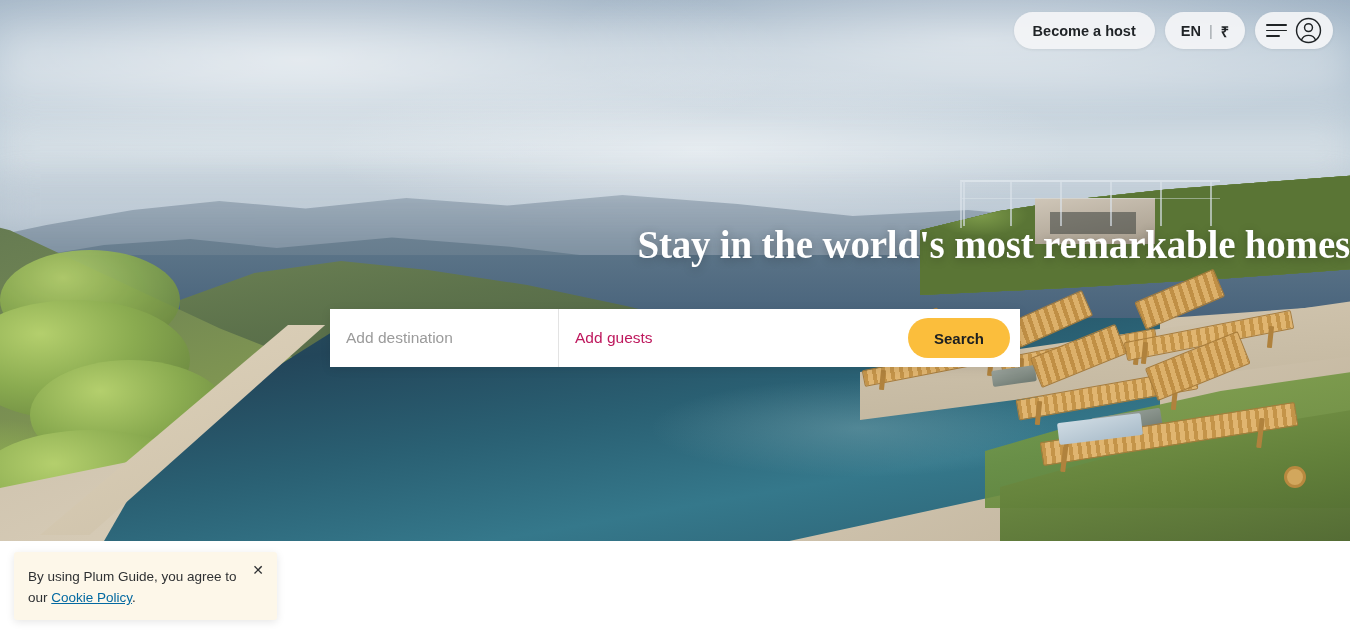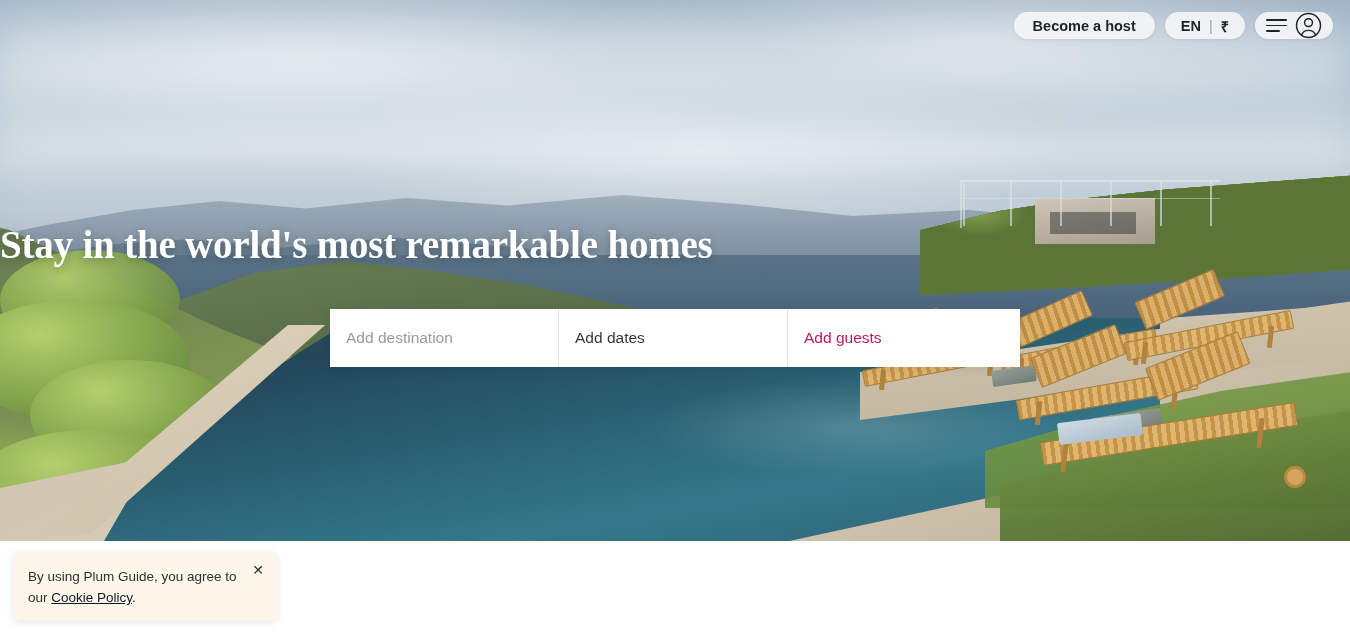--- a/index.html
+++ b/index.html
@@ -229,42 +229,42 @@
     letter-spacing:2.2px;
     color:#ffffff;
     text-shadow:0 1px 4px rgba(0,0,0,.22);
     pointer-events:none;
   }
   .header-right {
     position:absolute; right:17px; top:12px;
     display:flex; align-items:center; gap:10px;
   }
   .pill {
-    height:27px;
+    height:37px;
     border-radius:22px;
     background:rgba(243,244,246,.93);
     display:flex; align-items:center; justify-content:center;
     cursor:pointer;
     box-shadow:0 1px 3px rgba(0,0,0,.07);
   }
   .pill-host { padding:0 19px; font-size:14.5px; font-weight:bold; color:#1f2326; }
   .pill-lang { padding:0 16px; font-size:14.5px; font-weight:bold; color:#1f2326; display:flex; gap:8px; align-items:center;}
   .lang-sep { color:#9aa0a6; font-weight:normal; }
   .pill-menu { padding:0 11px; gap:8px; }
   .burger { width:21px; display:flex; flex-direction:column; gap:4px; }
   .burger span { display:block; height:1.6px; background:#1f2326; border-radius:1px; }
   .burger span:nth-child(1){ width:21px; }
   .burger span:nth-child(2){ width:21px; }
   .burger span:nth-child(3){ width:14px; }
   .avatar { width:27px; height:27px; }
 
   
   .headline {
     position:absolute; left:0; right:0; top:222px;
-    text-align:left;
+    text-align:right;
     font-family:"Liberation Serif", serif;
     font-size:39px;
     color:#ffffff;
     letter-spacing:-.2px;
     text-shadow:0 2px 10px rgba(0,0,0,.25);
     z-index:30;
   }
 
   .searchbar {
     position:absolute; left:330px; top:309px;
@@ -306,21 +306,21 @@
     width:263px; height:68px;
     background:#fdf7e9;
     border-radius:3px;
     box-shadow:0 2px 8px rgba(0,0,0,.10);
     z-index:60;
     padding:14px 34px 14px 14px;
   }
   .cookie-text {
     font-size:13.5px; line-height:21px; color:#2f3133;
   }
-  .cookie-link { color:#0f172a; text-decoration:underline; cursor:pointer; }
+  .cookie-link { color:#0369a1; text-decoration:underline; cursor:pointer; }
   .cookie-close {
     position:absolute; right:10px; top:9px;
     width:18px; height:18px;
     display:flex; align-items:center; justify-content:center;
     font-size:14px; color:#2f3133; cursor:pointer;
     background:none; border:none; line-height:1;
     font-family:"Liberation Sans", sans-serif;
   }
 </style>
 </head>
@@ -399,22 +399,22 @@
     <div class="lg-leg" style="left:1062px; top:442px; height:30px; transform:rotate(7deg);"></div>
     <div class="lg-leg" style="left:1258px; top:418px; height:30px; transform:rotate(7deg);"></div>
     <div class="towel" style="left:1058px; top:418px; width:84px; height:22px;"></div>
     <div class="wheel" style="left:1284px; top:466px;"></div>
   </div>
 
   <h1 class="headline">Stay in the world's most remarkable homes</h1>
 
   <div class="searchbar">
     <div class="sb-seg sb-dest">Add destination</div>
-    <div class="sb-seg sb-dates">Add dates</div>
     <div class="sb-seg sb-guests">Add guests</div>
+    <button class="search-btn">Search</button>
   </div>
 </div>
 
 <div class="header">
   <div class="header-right">
     <div class="pill pill-host">Become a host</div>
     <div class="pill pill-lang">
       <span>EN</span>
       <span class="lang-sep">|</span>
       <span>₹</span>

